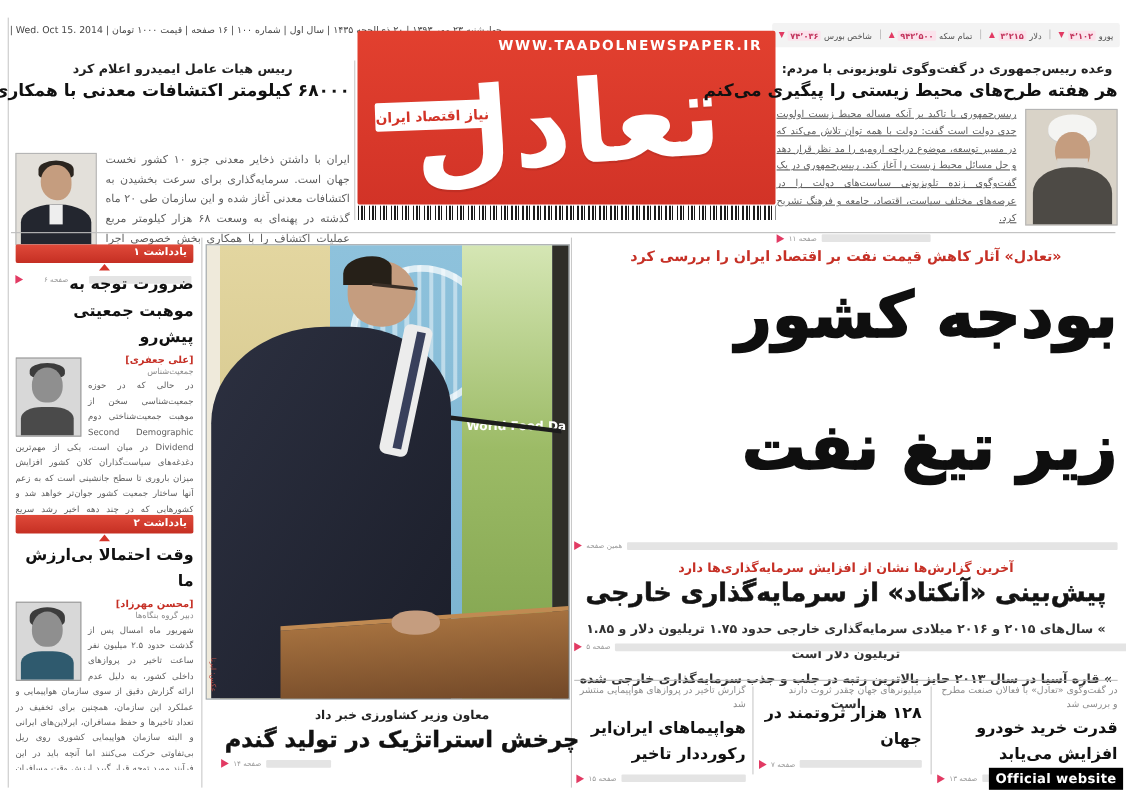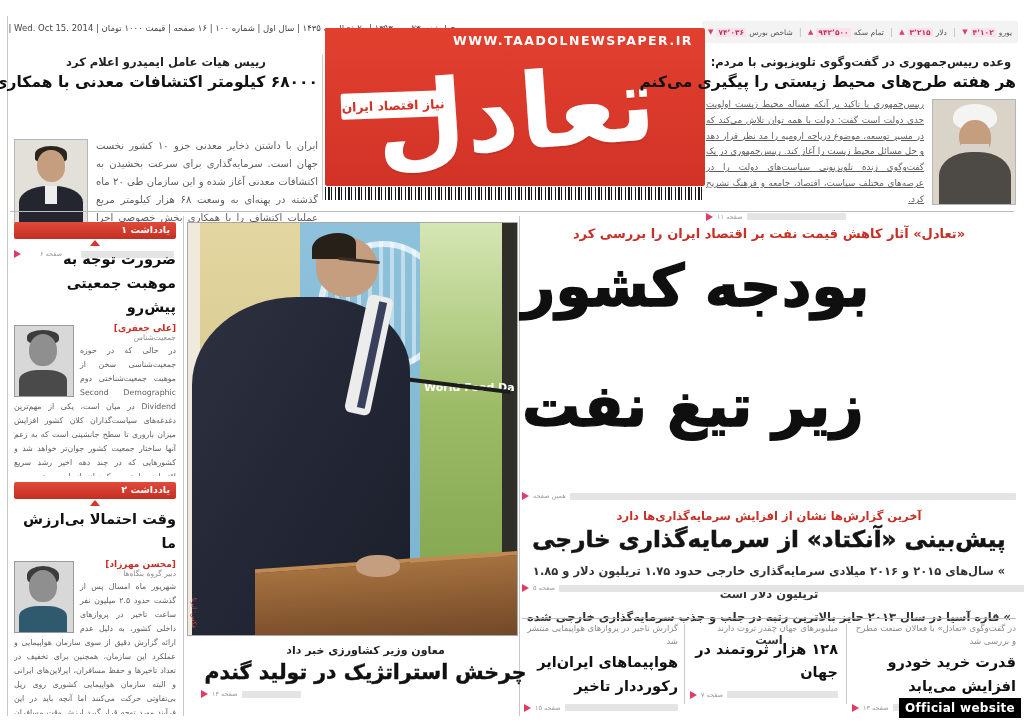--- a/index.html
+++ b/index.html
@@ -66,21 +66,21 @@
   .ph-podium{right:0;bottom:-6px;width:262px;height:86px;background:linear-gradient(180deg,#a5713f,#6e4526);border-top:4px solid #c08a52;transform:skewY(-4deg);transform-origin:right bottom;}
   .ph-man{left:4px;bottom:0;width:218px;height:338px;background:linear-gradient(120deg,#2c3040,#1b1e2a);border-radius:48% 42% 0 0 / 26% 22% 0 0;}
   .ph-head{left:128px;top:14px;width:62px;height:60px;background:#c59d7f;border-radius:46% 54% 50% 50%;}
   .ph-hair{left:124px;top:10px;width:44px;height:26px;background:#262018;border-radius:60% 40% 0 0;}
   .ph-glasses{left:150px;top:36px;width:42px;height:3px;background:#3a2f27;border-radius:2px;transform:rotate(6deg);}
   .ph-shirt{left:168px;top:72px;width:26px;height:120px;background:#ececec;transform:rotate(12deg);border-radius:6px;}
   .ph-tie{left:180px;top:78px;width:8px;height:108px;background:#39405c;transform:rotate(12deg);}
   .ph-hand{left:168px;bottom:58px;width:44px;height:22px;background:#c59d7f;border-radius:46%;}
   .ph-caption{left:2px;bottom:6px;writing-mode:vertical-rl;font-size:6.5px;color:#c05048;}
   
-  .lead-hl{left:522px;width:494px;text-align:left;font-weight:bold;color:#0f0f0f;direction:rtl;font-size:58px;-webkit-text-stroke:1.4px #0f0f0f;white-space:nowrap;}
+  .lead-hl{left:522px;width:494px;text-align:right;font-weight:bold;color:#0f0f0f;direction:rtl;font-size:58px;-webkit-text-stroke:1.4px #0f0f0f;white-space:nowrap;}
   .unctad-hl{left:522px;width:494px;text-align:center;font-weight:bold;color:#141414;direction:rtl;font-size:23px;-webkit-text-stroke:.5px #141414;white-space:nowrap;}
   .bullets{left:522px;width:494px;direction:rtl;text-align:center;font-size:11.5px;font-weight:bold;color:#333;line-height:2.0;}
   
   .bcol{top:622px;}
   .bc-kicker{font-size:8.5px;color:#8a8a8a;direction:rtl;text-align:right;line-height:1.55;}
   .bc-hl{font-size:14.5px;font-weight:bold;color:#111;direction:rtl;text-align:right;line-height:1.6;margin-top:3px;}
   .watermark{left:899px;top:698px;width:122px;height:20px;background:#000;color:#fff;font-size:12px;font-weight:bold;display:flex;align-items:center;justify-content:center;letter-spacing:.3px;}
   .edge-left{left:7px;top:16px;height:700px;}
 </style>
 </head>
@@ -178,21 +178,21 @@
         <div class="np-head"></div>
         <div class="np-body"></div>
     </div>
     <div class="note-author">[علی جعفری]</div>
     <div class="note-role">جمعیت‌شناس</div>
     <div class="bodytext note-body">در حالی که در حوزه جمعیت‌شناسی سخن از موهبت جمعیت‌شناختی دوم Second Demographic Dividend در میان است، یکی از مهم‌ترین دغدغه‌های سیاست‌گذاران کلان کشور افزایش میزان باروری تا سطح جانشینی است که به زعم آنها ساختار جمعیت کشور جوان‌تر خواهد شد و کشورهایی که در چند دهه اخیر رشد سریع اقتصادی را تجربه کرده‌اند از این موهبت بهره برده‌اند.</div>
   </div>
 
 </div>
 
-<div class="abs note" style="top:482px;height:232px;">
+<div class="abs note" style="top:468px;height:232px;">
   <div class="note-tab">یادداشت ۲</div>
   <div class="note-tri"></div>
   <div class="note-hl">وقت احتمالا بی‌ارزش ما</div>
   <div style="margin-top:3px;overflow:hidden;">
     <div class="note-photo">
       <div class="np-hair" style="height:18px;"></div>
         <div class="np-head"></div>
         <div class="np-body" style="background:#2f5a6e;"></div>
     </div>
     <div class="note-author">[محسن مهرزاد]</div>

